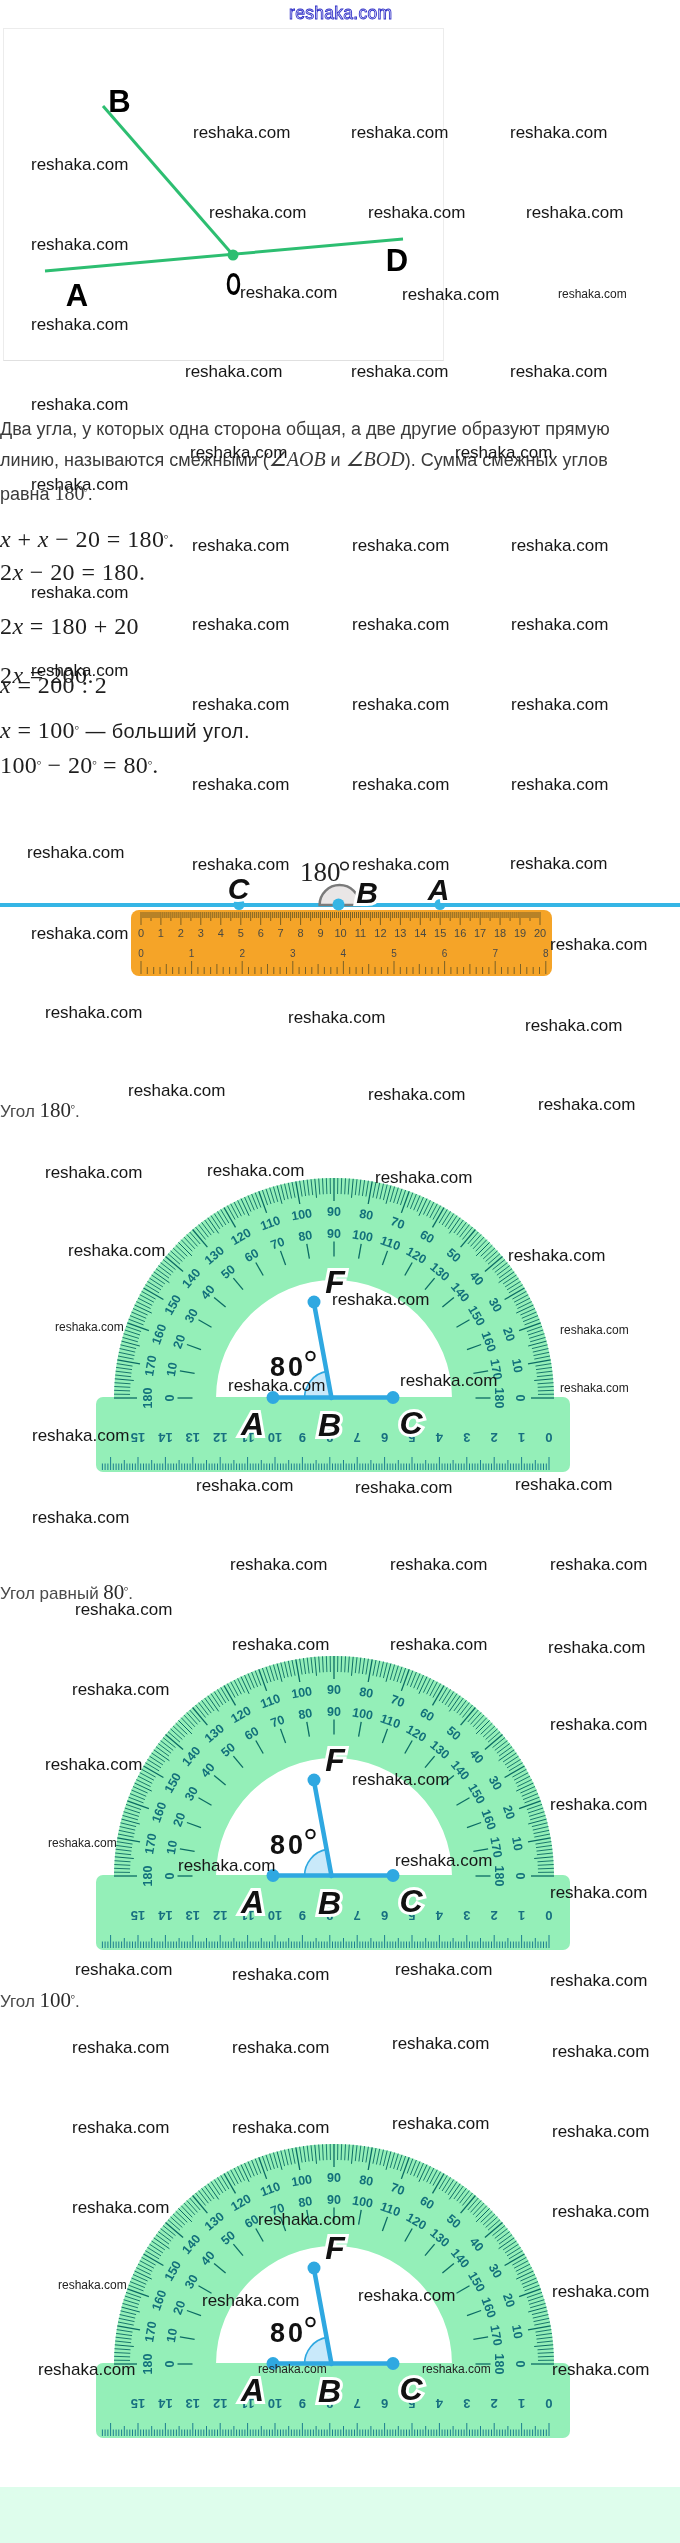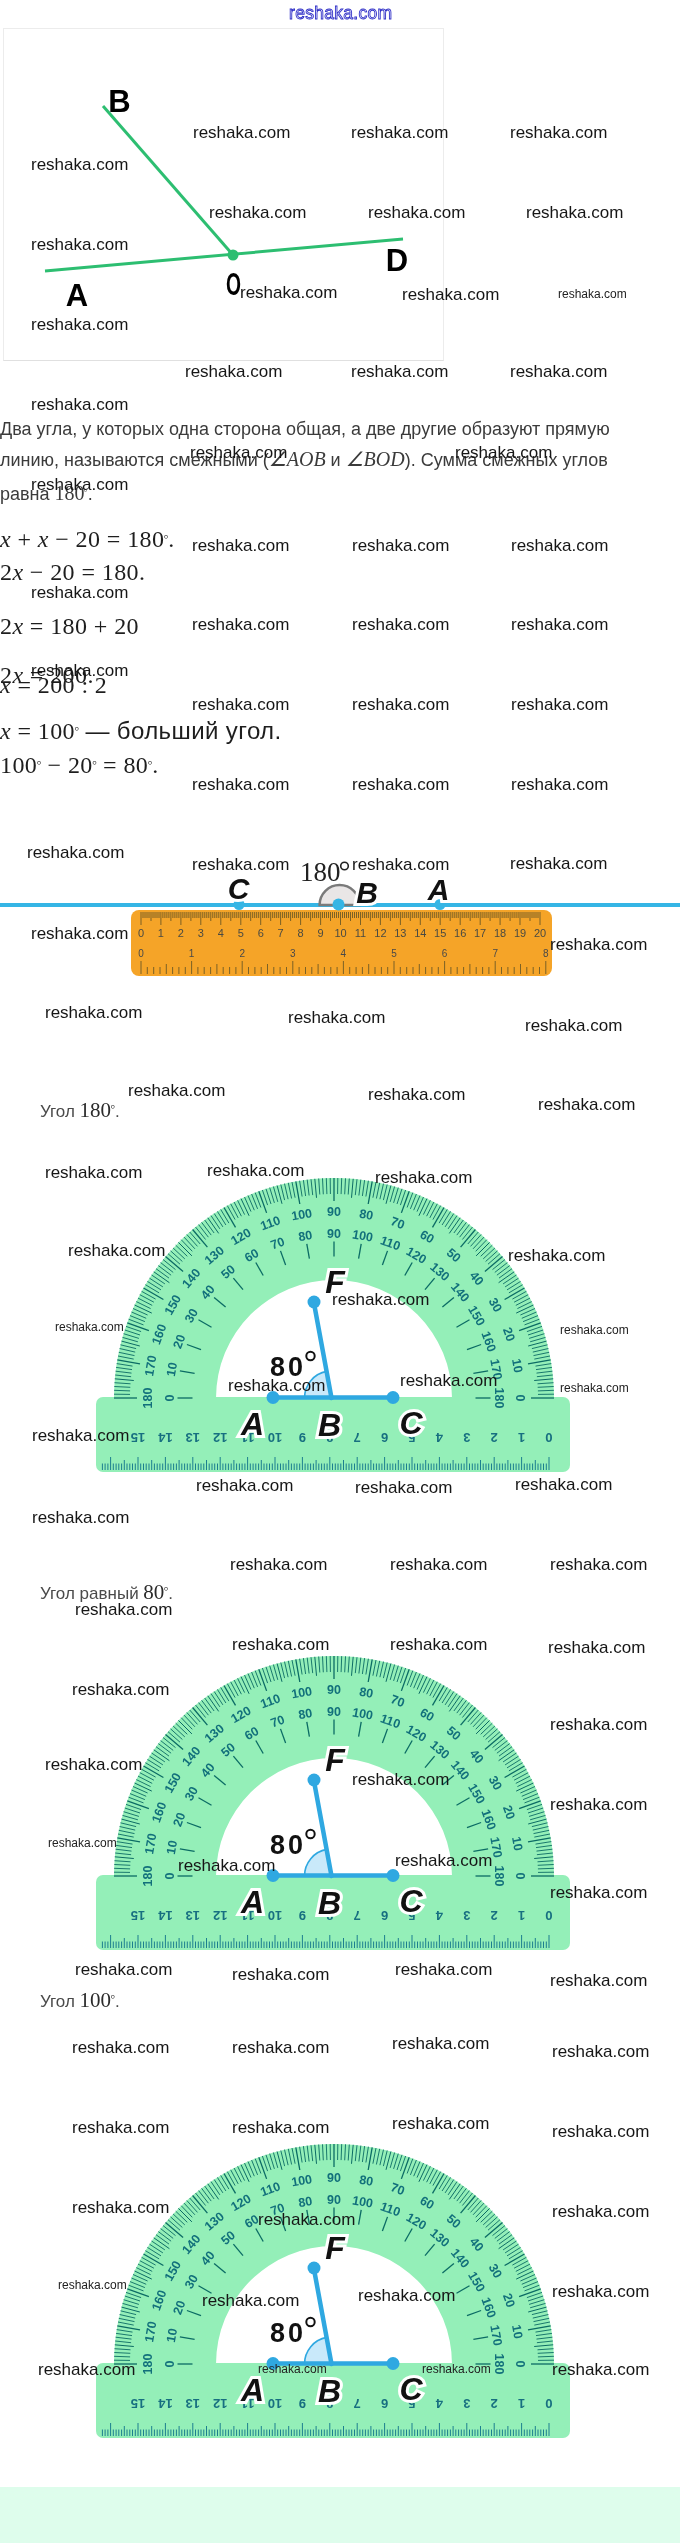--- a/index.html
+++ b/index.html
@@ -5,21 +5,21 @@
 html,body { width:680px; height:2543px; background:#fff; font-family:"Liberation Sans",sans-serif; position:relative; overflow:hidden; }
 .wm { position:absolute; font-size:17px; color:#161616; white-space:nowrap; line-height:1; }
 .wms { position:absolute; font-size:12px; color:#222; white-space:nowrap; line-height:1; }
 .wmblue { position:absolute; left:289px; top:5px; font-size:17.5px; color:transparent; -webkit-text-stroke:0.9px #3232c8; white-space:nowrap; line-height:1; letter-spacing:0.3px; }
 .ser { font-family:"Liberation Serif",serif; }
 svg text { font-family:"Liberation Sans",sans-serif; }
 .pn { font-size:12.5px; font-weight:bold; fill:#12707b; text-anchor:middle; dominant-baseline:central; }
 .bn { font-size:13px; font-weight:bold; fill:#176f80; text-anchor:middle; dominant-baseline:central; }
 .lab { font-size:32px; font-weight:bold; font-style:italic; fill:#111; text-anchor:middle; stroke:#fff; stroke-width:6px; paint-order:stroke; }
 .deg80 { font-size:27px; font-weight:600; fill:#111; letter-spacing:3px; }
-.cap { position:absolute; color:#4a4a4a; font-size:17px; white-space:nowrap;margin-left:40px; }
+.cap { position:absolute; color:#4a4a4a; font-size:17px; white-space:nowrap; }
 .cap .ser { font-size:21px; color:#2b2b2b; }
 .eq { position:absolute; left:0; font-family:"Liberation Serif",serif; font-size:24px; color:#1e1e1e; white-space:nowrap; letter-spacing:0.4px; }
 .eq i { font-family:"Liberation Serif",serif; }
 sup.deg { font-size:14px; vertical-align:6px; margin-left:-1px; letter-spacing:0; }
 </style></head>
 <body>
 <div class="wmblue">reshaka.com</div>
 <div style="position:absolute;left:3px;top:28px;width:441px;height:333px;border:1px solid #ececec;border-bottom-color:#e0e0e0;background:#fff"></div>
 
 <svg style="position:absolute;left:0;top:0" width="680" height="2543" viewBox="0 0 680 2543">
@@ -822,21 +822,21 @@
 <rect x="0" y="2487" width="680" height="56" fill="#defdec"></rect>
 </svg>
 
 <div style="position:absolute;left:0;top:414px;width:660px;font-size:18px;line-height:30px;color:#3b3b3b">Два угла, у которых одна сторона общая, а две другие образуют прямую<br>линию, называются смежными (<span class="ser" style="font-size:20px"><i>∠AOB</i></span> и <span class="ser" style="font-size:20px"><i>∠BOD</i></span>). Сумма смежных углов<br>равна <span class="ser" style="font-size:20px">180<sup class="deg" style="font-size:12px">◦</sup></span>.</div>
 
 <div class="eq" style="top:526px"><i>x</i> + <i>x</i> − 20 = 180<sup class="deg">◦</sup>.</div>
 <div class="eq" style="top:559px">2<i>x</i> − 20 = 180.</div>
 <div class="eq" style="top:613px">2<i>x</i> = 180 + 20</div>
 <div class="eq" style="top:662px">2<i>x</i> = 200.</div>
 <div class="eq" style="top:672px"><i>x</i> = 200 : 2</div>
-<div class="eq" style="top:717px"><i>x</i> = 100<sup class="deg">◦</sup> <span style="font-family:'Liberation Sans',sans-serif;font-size:24px">— больший угол.</span></div>
+<div class="eq" style="top:717px"><i>x</i> = 100<sup class="deg">◦</sup> <span style="font-family:'Liberation Sans',sans-serif;font-size:20px">— больший угол.</span></div>
 <div class="eq" style="top:752px">100<sup class="deg">◦</sup> − 20<sup class="deg">◦</sup> = 80<sup class="deg">◦</sup>.</div>
 
 <div class="cap" style="top:1098px">Угол <span class="ser">180<sup class="deg">◦</sup></span>.</div>
 <div class="cap" style="top:1580px">Угол равный <span class="ser">80<sup class="deg">◦</sup></span>.</div>
 <div class="cap" style="top:1988px">Угол <span class="ser">100<sup class="deg">◦</sup></span>.</div>
 
 <div class="wm" style="left:193px;top:124px">reshaka.com</div>
 <div class="wm" style="left:351px;top:124px">reshaka.com</div>
 <div class="wm" style="left:510px;top:124px">reshaka.com</div>
 <div class="wm" style="left:31px;top:156px">reshaka.com</div>

